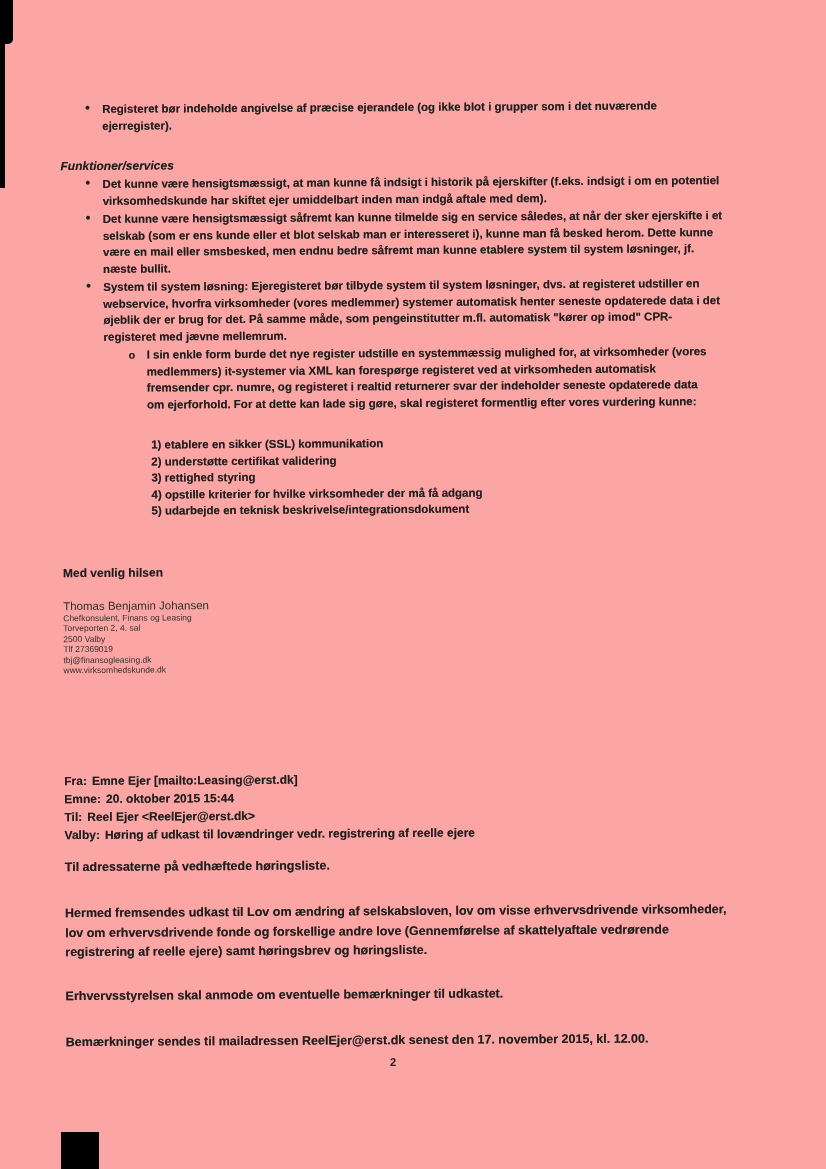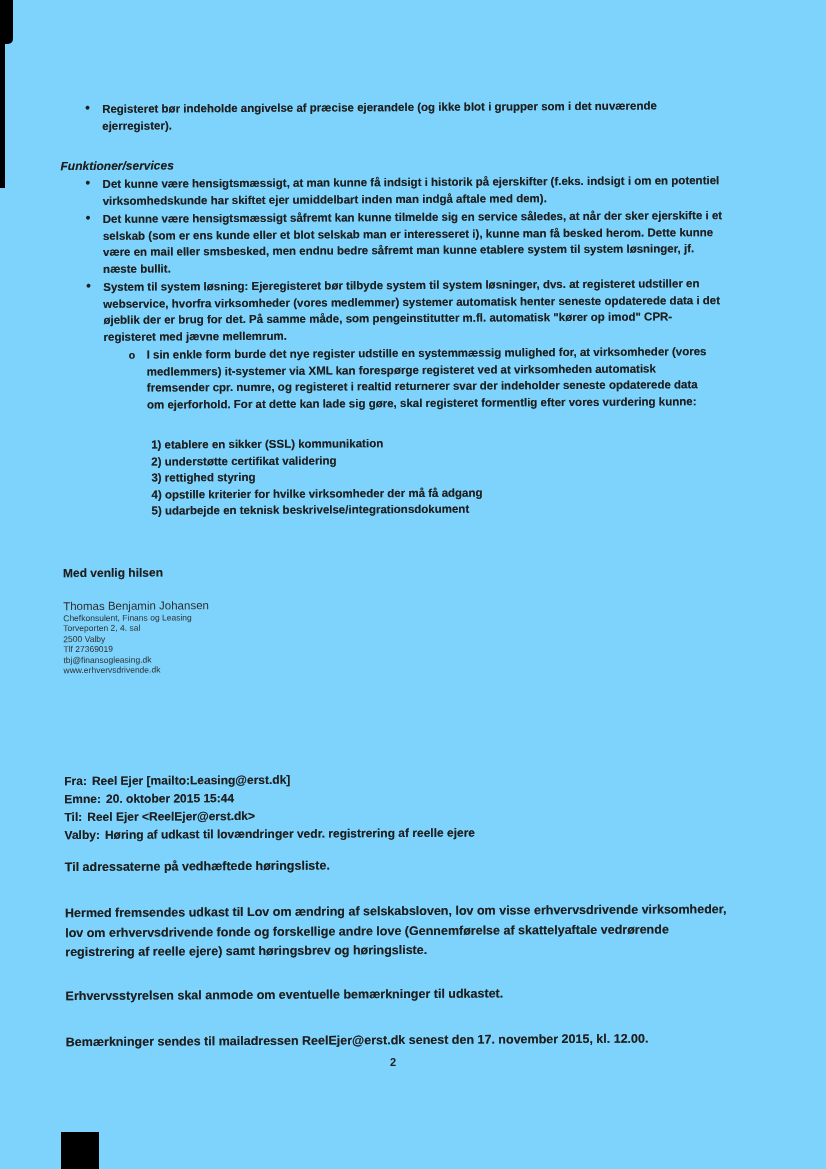--- a/index.html
+++ b/index.html
@@ -5,21 +5,21 @@
   html, body { margin: 0; padding: 0; }
   body {
     background: #ffffff;
     font-family: "Liberation Sans", sans-serif;
     -webkit-font-smoothing: antialiased;
   }
   .page {
     position: relative;
     width: 826px;
     height: 1169px;
-    background: #7dd3fc;
+    background: #fca5a5;
     overflow: hidden;
     color: #1e1e1e;
   }
   .content {
     position: relative;
     padding-top: 99px;
     transform: rotate(-0.35deg);
     transform-origin: 413px 580px;
   }
   .b {
@@ -116,25 +116,25 @@
     </div>
 
     <div class="signature">
       <p class="closing">Med venlig hilsen</p>
       <p class="sig-name">Thomas Benjamin Johansen</p>
       <p class="sig-small">Chefkonsulent, Finans og Leasing</p>
       <p class="sig-small">Torveporten 2, 4. sal</p>
       <p class="sig-small">2500 Valby</p>
       <p class="sig-small">Tlf 27369019</p>
       <p class="sig-small"><a class="link">tbj@finansogleasing.dk</a></p>
-      <p class="sig-small"><a class="link">www.erhvervsdrivende.dk</a></p>
+      <p class="sig-small"><a class="link">www.virksomhedskunde.dk</a></p>
     </div>
 
     <div class="email-header">
-      <p class="eh-line"><span class="eh-label">Fra:</span><span>Reel Ejer [</span><a class="link">mailto:Leasing@erst.dk</a><span>]</span></p>
+      <p class="eh-line"><span class="eh-label">Fra:</span><span>Emne Ejer [</span><a class="link">mailto:Leasing@erst.dk</a><span>]</span></p>
       <p class="eh-line"><span class="eh-label">Emne:</span><span>20. oktober 2015 15:44</span></p>
       <p class="eh-line"><span class="eh-label">Til:</span><span>Reel Ejer &lt;</span><a class="link">ReelEjer@erst.dk</a><span>&gt;</span></p>
       <p class="eh-line"><span class="eh-label">Valby:</span><span>Høring af udkast til lovændringer vedr. registrering af reelle ejere</span></p>
     </div>
 
     <p class="body-text greeting">Til adressaterne på vedhæftede høringsliste.</p>
 
     <p class="body-text para1">Hermed fremsendes udkast til Lov om ændring af selskabsloven, lov om visse erhvervsdrivende virksomheder, lov om erhvervsdrivende fonde og forskellige andre love (Gennemførelse af skattelyaftale vedrørende registrering af reelle ejere) samt høringsbrev og høringsliste.</p>
 
     <p class="body-text para2">Erhvervsstyrelsen skal anmode om eventuelle bemærkninger til udkastet.</p>

